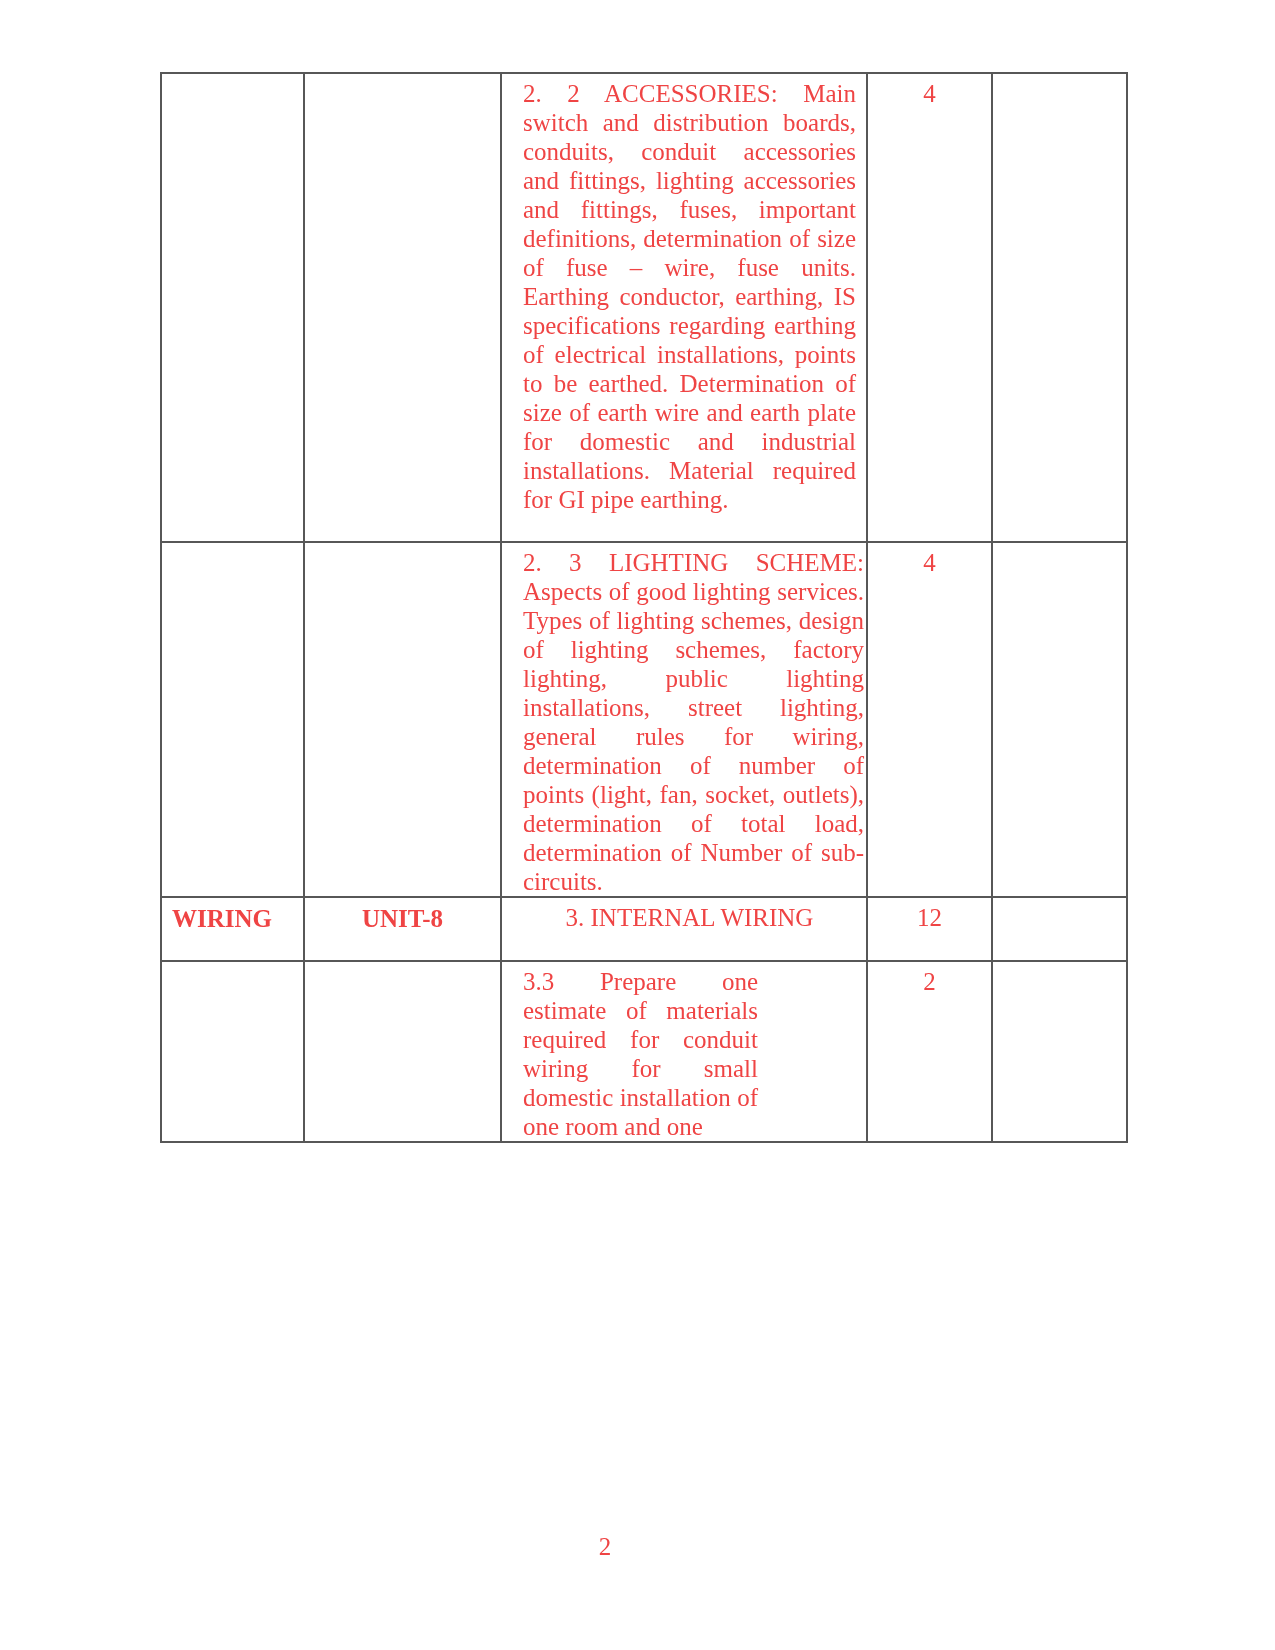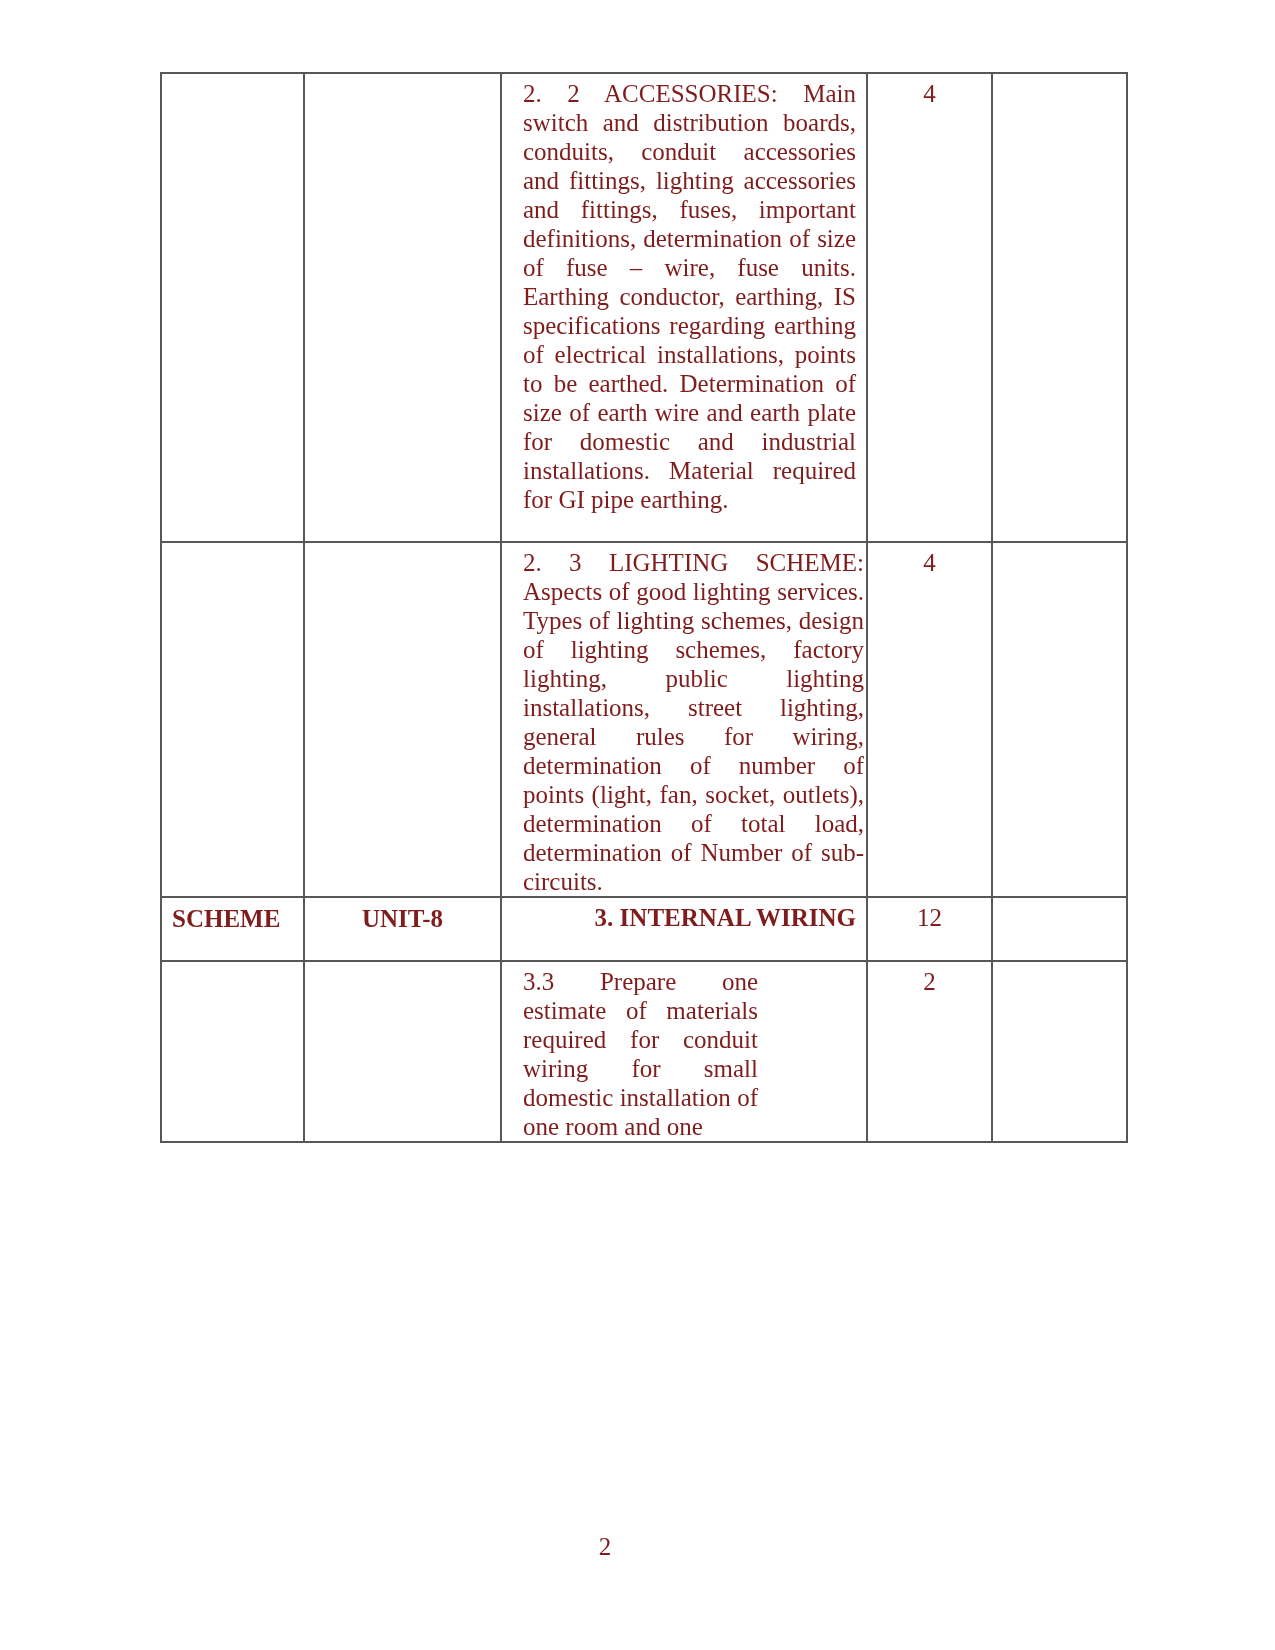--- a/index.html
+++ b/index.html
@@ -7,21 +7,21 @@
     padding: 0;
     background: #e8e8e8;
   }
   .page {
     position: relative;
     width: 1275px;
     height: 1650px;
     background: #ffffff;
     margin: 0 auto;
     font-family: "Liberation Serif", serif;
-    color: #7f1d1d;
+    color: #ef4444;
     overflow: hidden;
   }
   table.syllabus {
     position: absolute;
     left: 160px;
     top: 72px;
     width: 966px;
     border-collapse: collapse;
     table-layout: fixed;
   }
@@ -55,22 +55,22 @@
     padding: 6px 2px 0 2px;
     text-align: center;
   }
   td.content {
     padding: 5px 10px 0 21px;
     text-align: justify;
   }
   tr.r2 td.content { padding-right: 2px; }
   tr.r6 td.content { padding-right: 108px; }
   td.content.heading {
-    font-weight: bold;
-    text-align: right;
+    font-weight: normal;
+    text-align: center;
   }
   td.hours {
     padding: 5px 2px 0 2px;
     text-align: center;
   }
   td.remarks {
     padding: 5px 2px 0 2px;
   }
   .page-number {
     position: absolute;
@@ -104,21 +104,21 @@
         <td class="remarks"></td>
       </tr>
       <tr class="r2">
         <td class="month"></td>
         <td class="unit"></td>
         <td class="content">2. 3 LIGHTING SCHEME: Aspects of good lighting services. Types of lighting schemes, design of lighting schemes, factory lighting, public lighting installations, street lighting, general rules for wiring, determination of number of points (light, fan, socket, outlets), determination of total load, determination of Number of sub-circuits.</td>
         <td class="hours">4</td>
         <td class="remarks"></td>
       </tr>
       <tr class="r3">
-        <td class="month">SCHEME</td>
+        <td class="month">WIRING</td>
         <td class="unit">UNIT-8</td>
         <td class="content heading">3. INTERNAL WIRING</td>
         <td class="hours">12</td>
         <td class="remarks"></td>
       </tr>
       <tr class="r6">
         <td class="month"></td>
         <td class="unit"></td>
         <td class="content">3.3 Prepare one estimate of materials required for conduit wiring for small domestic installation of one room and one</td>
         <td class="hours">2</td>

